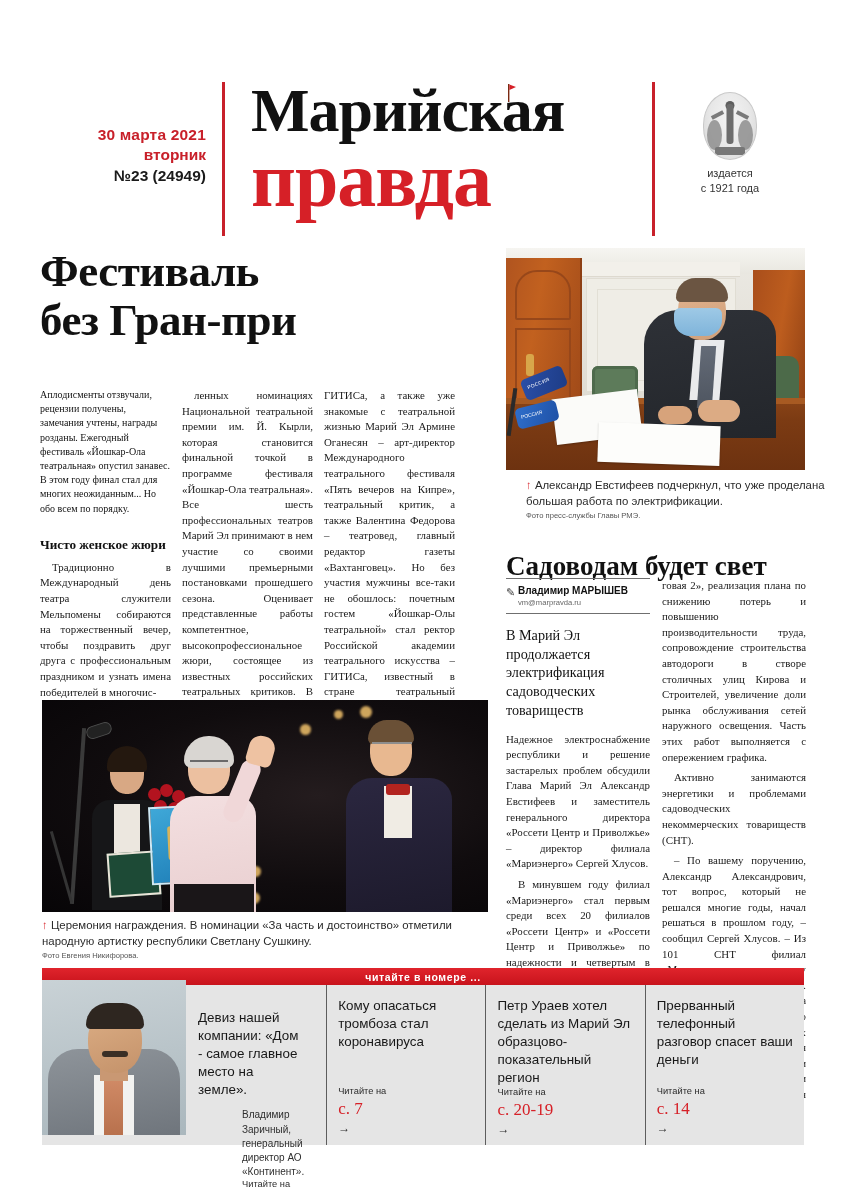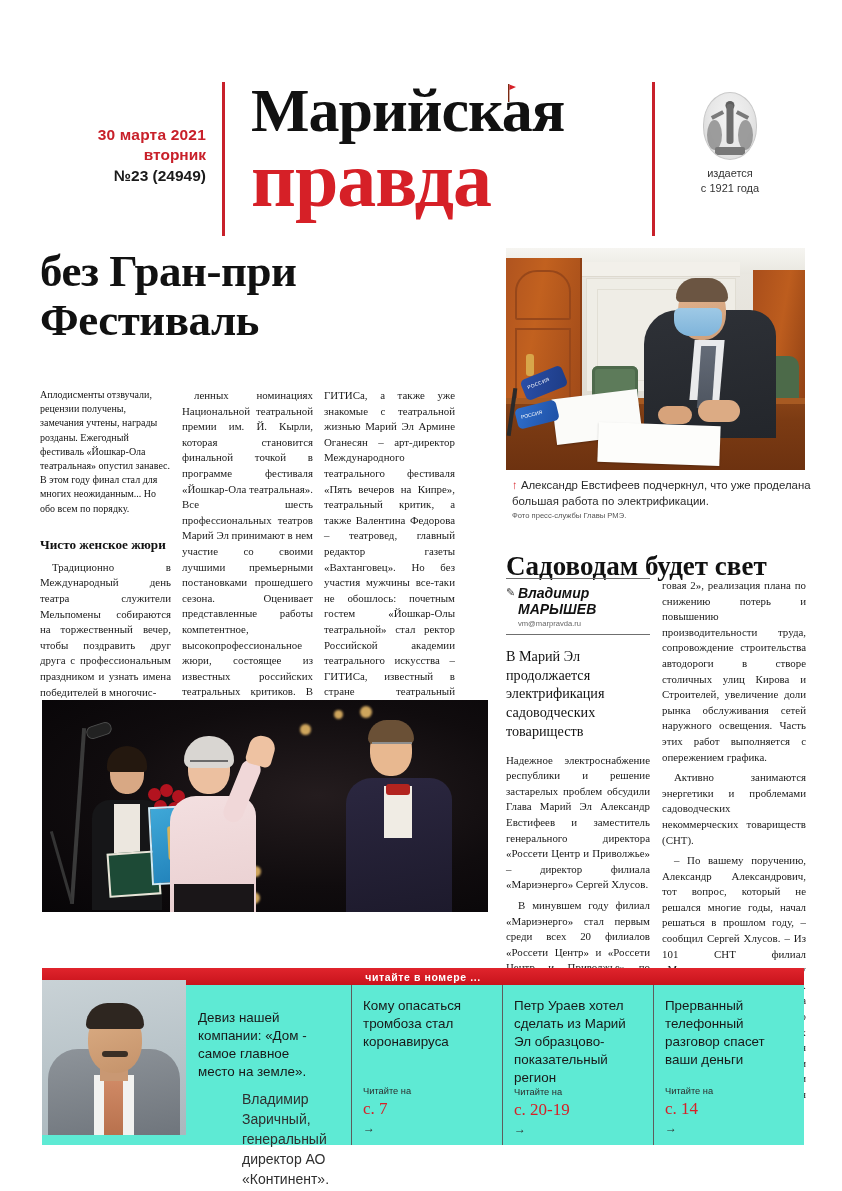--- a/index.html
+++ b/index.html
@@ -365,21 +365,21 @@
     position:absolute; left: 4px; top: 140px; width: 4px; height: 48px;
     background:#2a2a2a; transform: rotate(8deg);
   }
   .p1-lamp {
     position:absolute; left: 20px; top: 106px; width: 8px; height: 22px;
     background:#d8a64a; border-radius: 3px;
   }
 
   .cap1 {
     position: absolute;
-    left: 512px; top: 478px;
+    left: 526px; top: 478px;
     width: 299px;
   }
   .cap-txt {
     font-family: "Liberation Sans", sans-serif;
     font-size: 11.4px;
     line-height: 1.38;
     color: #2a2a2a;
   }
   .cap-arrow { color: #d62027; font-weight: bold; }
   .cap-credit {
@@ -409,24 +409,23 @@
   .byline-box {
     border-top: 1px solid #6f6f6f;
     border-bottom: 1px solid #6f6f6f;
     padding: 6px 0 6px 0;
     margin-bottom: 12px;
     position: relative;
   }
   .byline-name {
     font-family: "Liberation Sans", sans-serif;
     font-weight: bold;
-    font-size: 14px;
+    font-size: 10px;
     color: #111;
     padding-left: 12px;
-    font-style: italic;
   }
   .byline-mail {
     font-family: "Liberation Sans", sans-serif;
     font-size: 7.6px;
     color: #666;
     padding-left: 12px;
     margin-top: 2px;
   }
   .byline-box .pen {
     position: absolute; left: 0; top: 8px;
@@ -495,21 +494,21 @@
     font-size: 10.5px;
     letter-spacing: .6px;
     display: flex;
     align-items: center;
     justify-content: center;
   }
   .promo {
     position: absolute;
     left: 42px; top: 985px;
     width: 762px; height: 160px;
-    background: #5eead4;
+    background: #e5e5e5;
     display: flex;
   }
   .promo-cell {
     flex: 1;
     padding: 12px 11px 10px 11px;
     box-sizing: border-box;
     position: relative;
     border-left: 1px solid #5d5d5d;
     display: flex;
     flex-direction: column;
@@ -540,21 +539,21 @@
     flex-direction: column;
   }
   .promo-title {
     font-family: "Liberation Sans", sans-serif;
     font-size: 13.4px;
     line-height: 1.35;
     color: #181818;
   }
   .promo-sub {
     font-family: "Liberation Sans", sans-serif;
-    font-size: 14px;
+    font-size: 10px;
     line-height: 1.42;
     color: #2f2f2f;
     margin-top: 9px;
     padding-left: 44px;
   }
   .promo-link {
     margin-top: auto;
     font-family: "Liberation Sans", sans-serif;
     font-size: 9.3px;
     color: #2b2b2b;
@@ -607,22 +606,22 @@
         <div class="arm-l"></div>
         <div class="arm-r"></div>
         <div class="base"></div>
       </div>
       <div class="emblem-text">издается</div>
       <div class="emblem-text">с 1921 года</div>
     </div>
   </div>
 
   <div class="headline">
+    <div>Фестиваль</div>
     <div>без Гран-при</div>
-    <div>Фестиваль</div>
   </div>
 
   <div class="art1">
     <div class="cols">
       <div class="col c1">
         <p class="lede">Аплодисменты отзвучали, рецензии получены, замечания учтены, награды розданы. Ежегодный фестиваль «Йошкар-Ола театральная» опустил занавес. В этом году финал стал для многих неожиданным... Но обо всем по порядку.</p>
         <h3 class="subhead">Чисто женское жюри</h3>
         <p class="body-p">Традиционно в Международный день театра служители Мельпомены собираются на торжественный вечер, чтобы поздравить друг друга с профессиональным праздником и узнать имена победителей в многочис-</p>
       </div>
       <div class="col">
@@ -733,20 +732,27 @@
     <div class="p2-woman-hair"></div>
     <div class="p2-glasses"></div>
     <div class="p2-man-body"></div>
     <div class="p2-man-shirt"></div>
     <div class="p2-bowtie"></div>
     <div class="p2-man-head"></div>
     <div class="p2-man-hair"></div>
     <div class="p2-man-glass"></div>
   </div>
 
+  <div class="cap2">
+    <div class="cap-txt">
+      <span class="cap-arrow">↑</span>
+      <span>Церемония награждения. В номинации «За часть и достоинство» отметили народную артистку республики Светлану Сушкину.</span>
+    </div>
+    <div class="cap-credit">Фото Евгения Никифорова.</div>
+  </div>
 
   <div class="banner">
     <span>читайте в номере ...</span>
   </div>
 
   <div class="promo">
 
     <div class="promo-cell portrait">
       <div class="promo-photo">
         <div class="pp-bg"></div>

